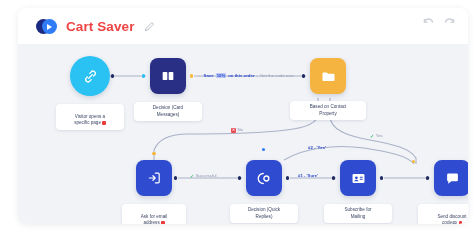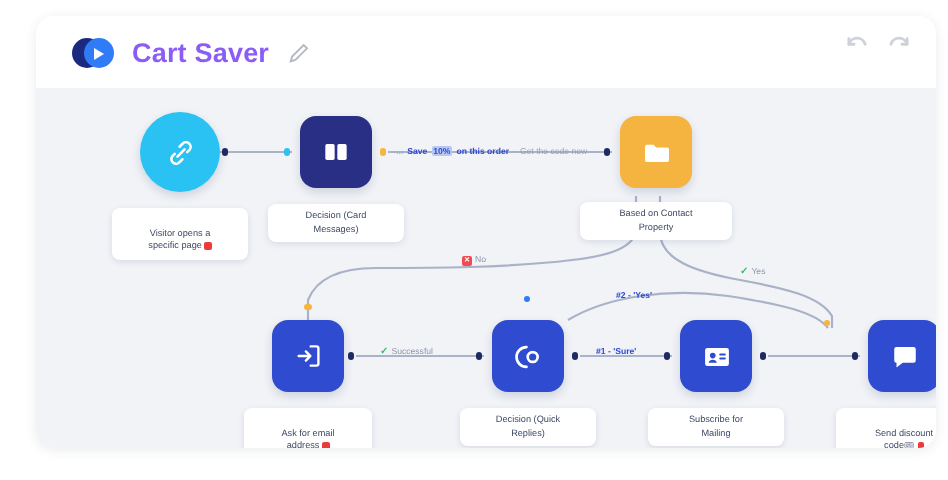--- a/index.html
+++ b/index.html
@@ -64,21 +64,21 @@
     position: absolute;
     left: 11px; top: 8.5px;
     width: 0; height: 0;
     border-left: 5px solid #ffffff;
     border-top: 3.5px solid transparent;
     border-bottom: 3.5px solid transparent;
   }
   #flow-title {
     font-size: 13.5px;
     font-weight: bold;
-    color: #8b5cf6;
+    color: #ef4444;
     letter-spacing: 0.1px;
     white-space: nowrap;
   }
   #edit-title-icon {
     margin-left: 9px;
     width: 11px; height: 11px;
     opacity: 0.5;
   }
   #edit-title-icon svg { display: block; }
 

